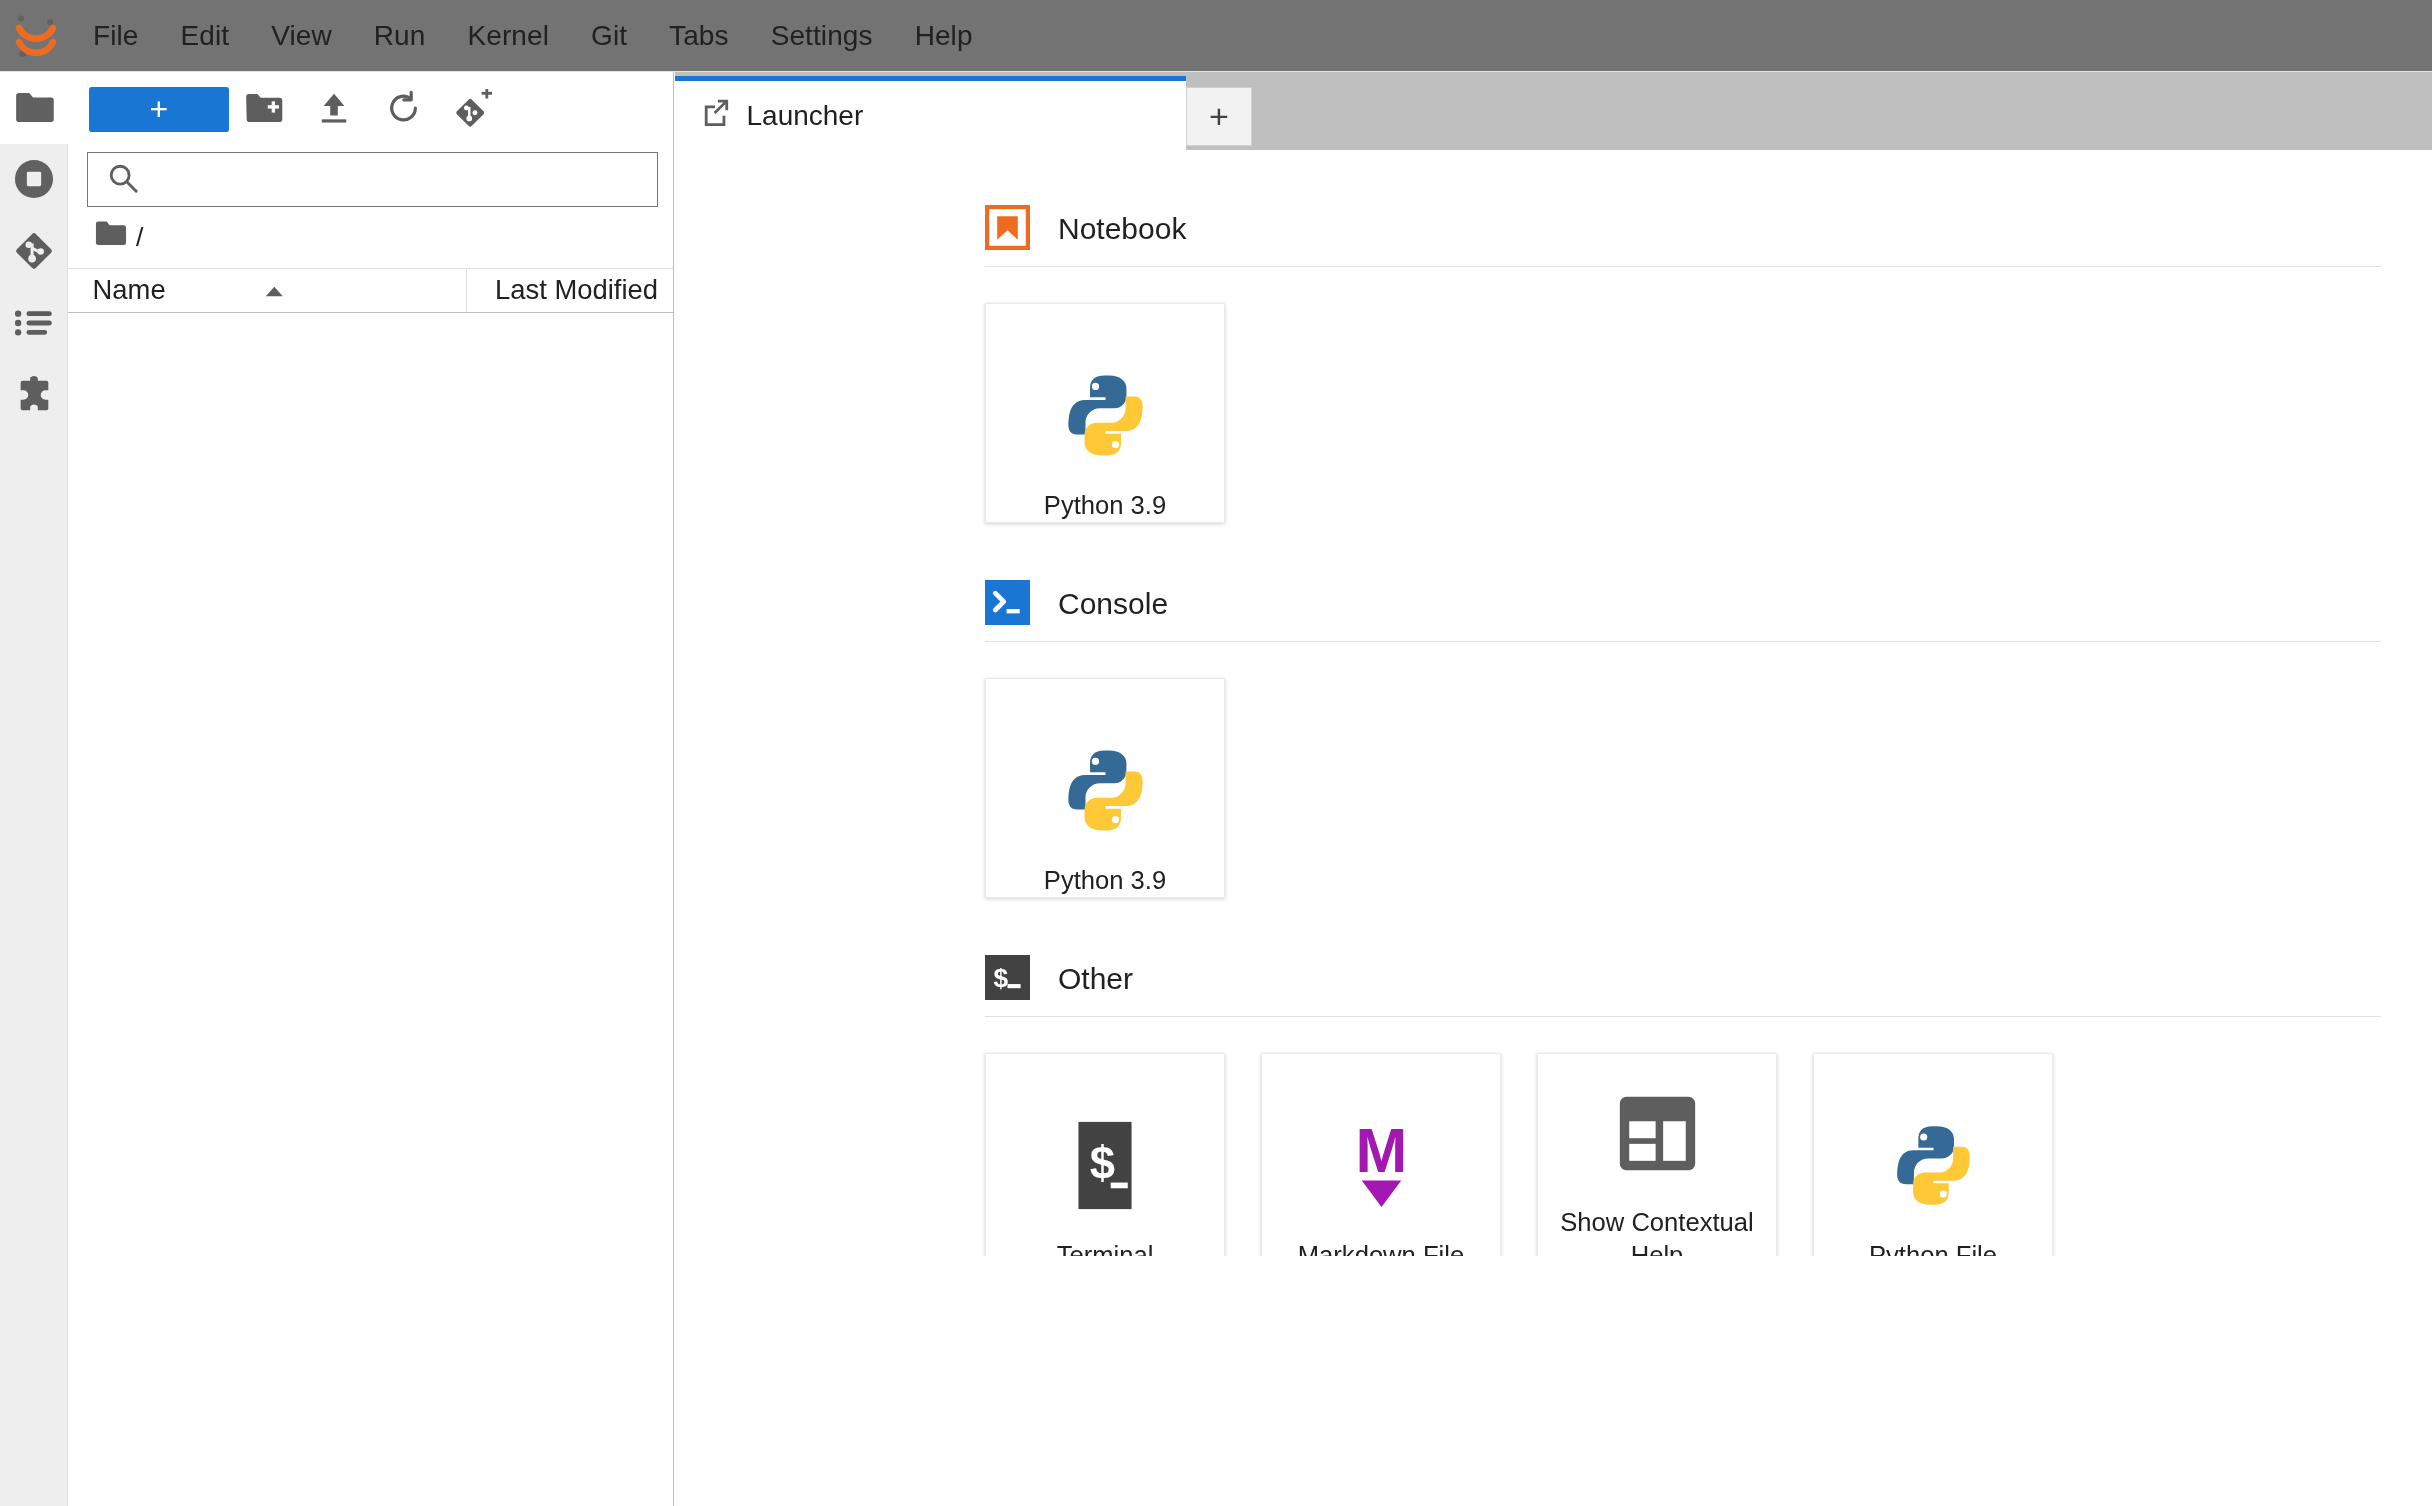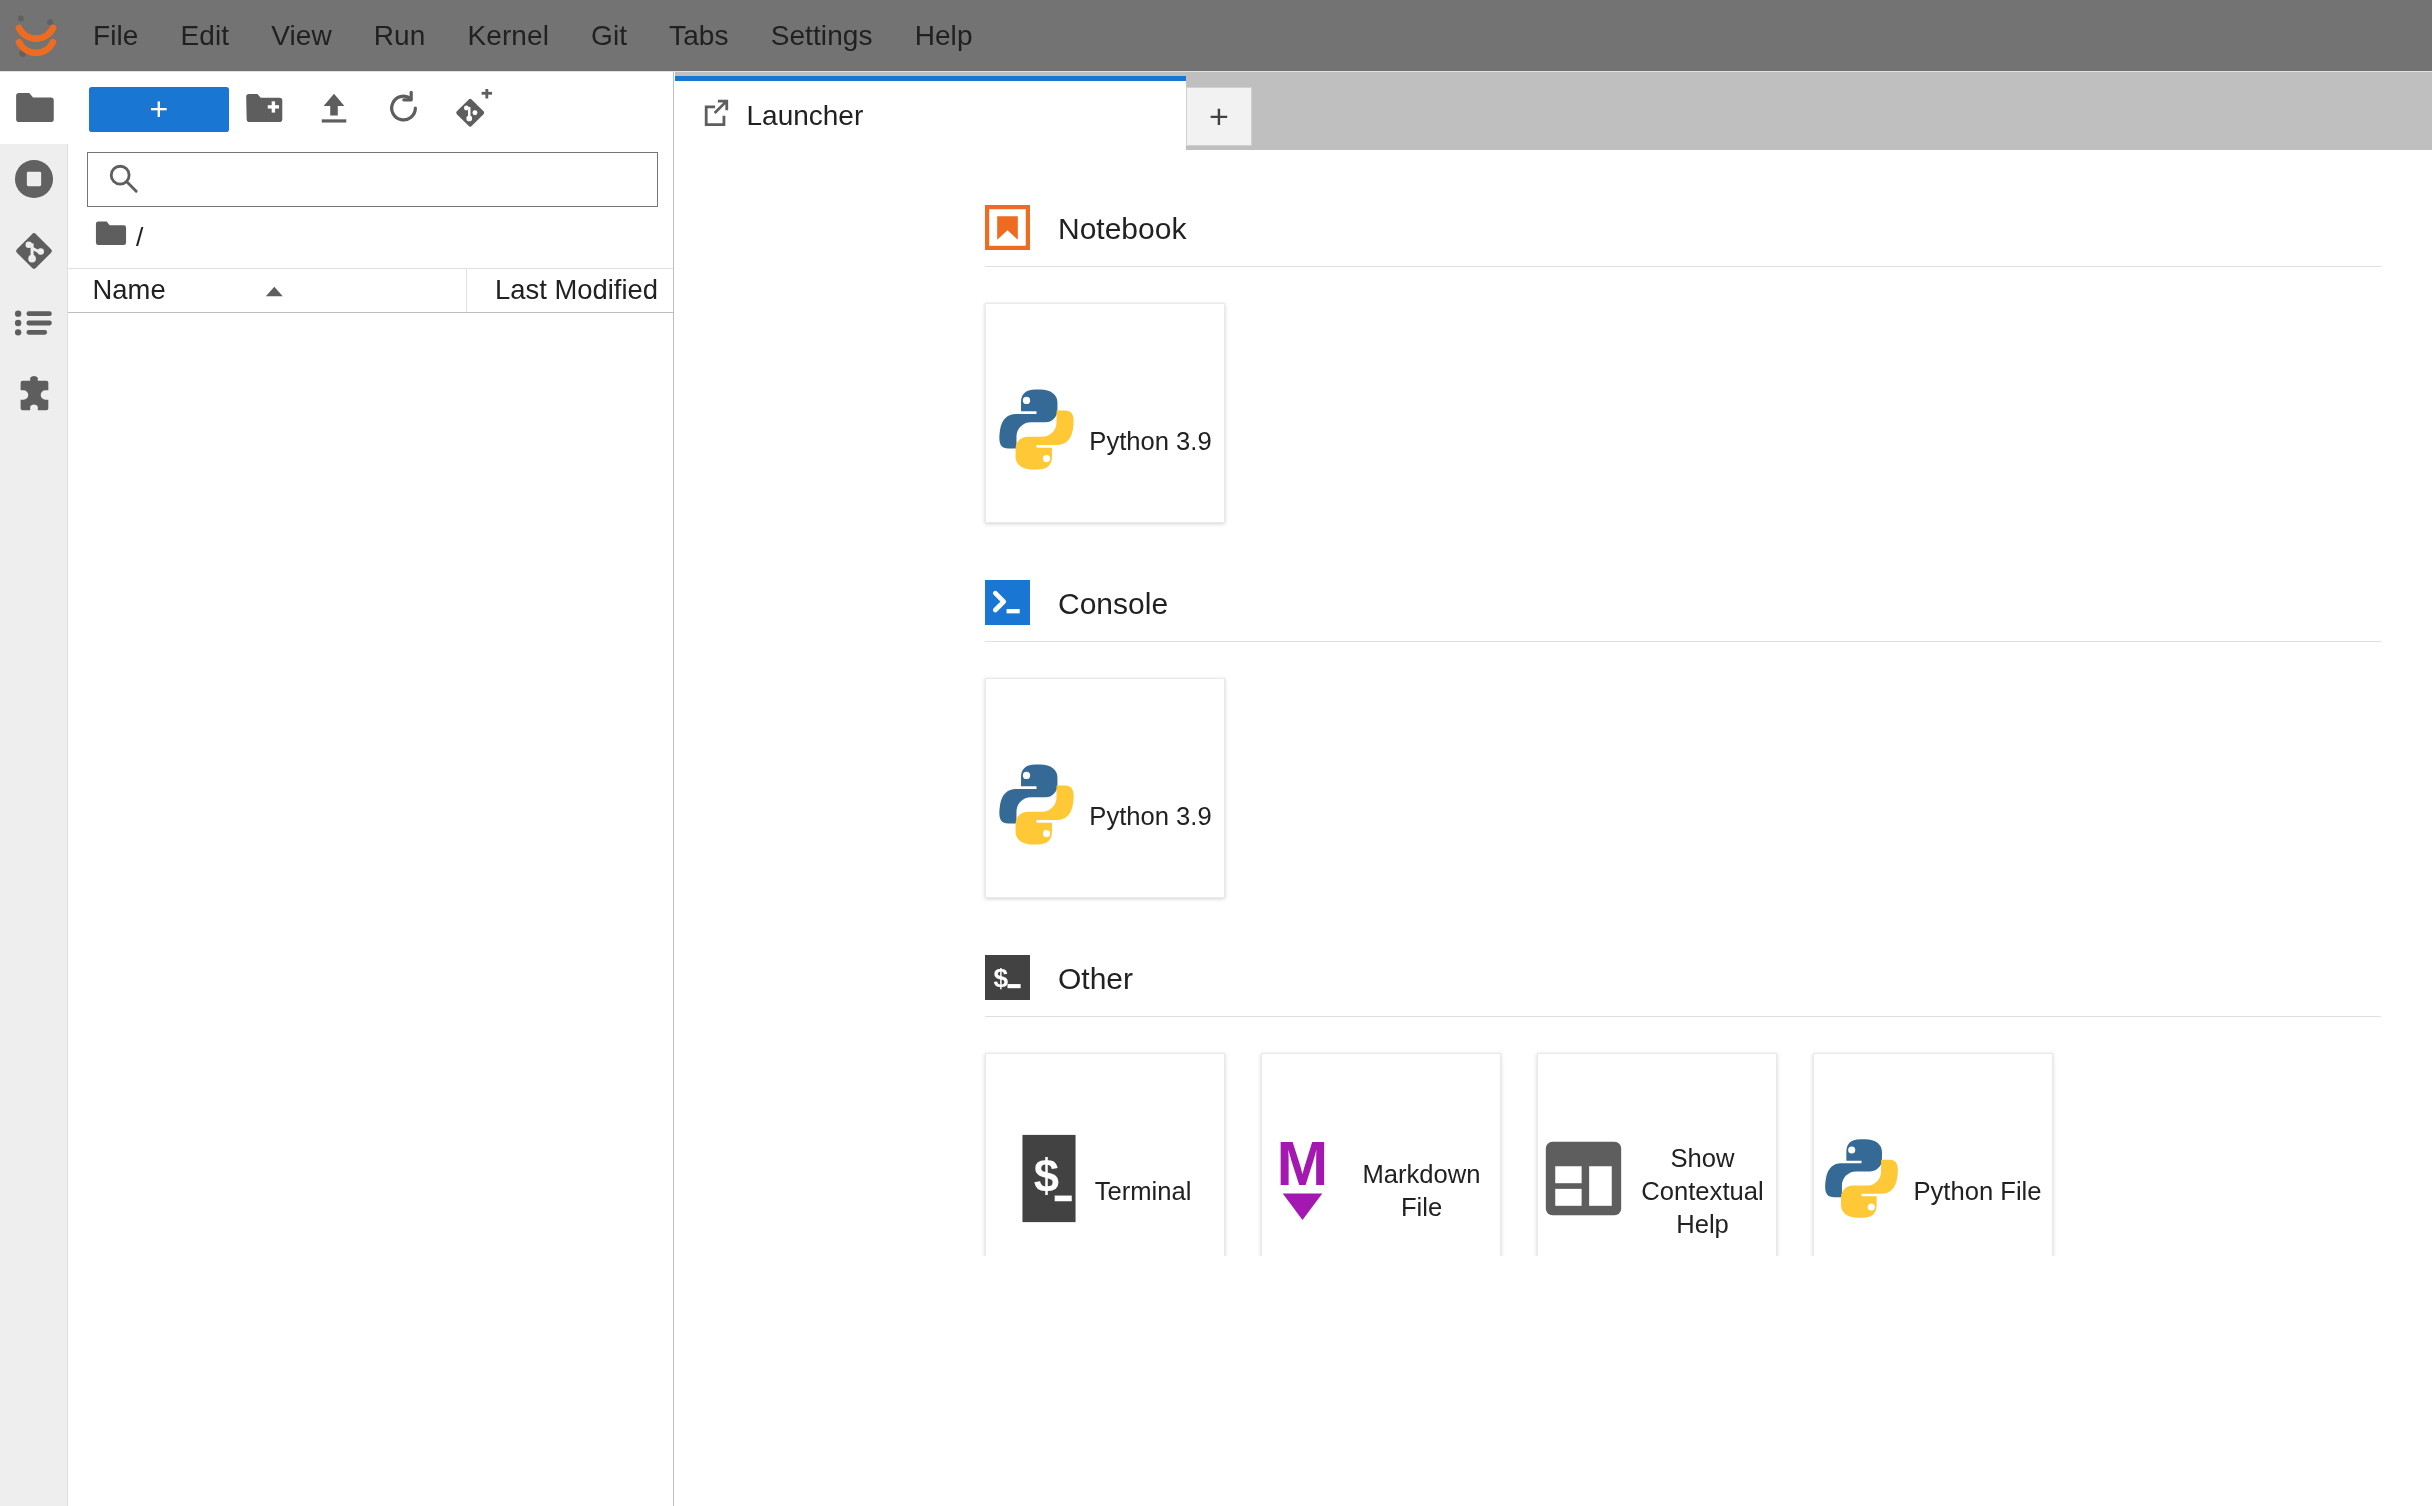--- a/index.html
+++ b/index.html
@@ -165,22 +165,22 @@
   }
   .section-title { font-size: 30px; color: #212121; font-weight: 400; }
   .section-rule { border-bottom: 0.9px solid #e0e0e0; width: 100%; }
 
   .card-row { display: flex; gap: 36px; padding: 36px 0 51px 0; }
   .card {
     width: 240px; height: 220px;
     background: #ffffff;
     border: 0.9px solid #eaeaea;
     box-shadow: 0 0.9px 3.8px rgba(0,0,0,0.18);
-    display: flex; flex-direction: row;
-    align-items: center; justify-content: center;
+    display: flex; flex-direction: column;
+    align-items: center; justify-content: flex-end;
     padding-top: 32px;
     cursor: pointer;
   }
   .card-icon {
     height: 98px; display: flex;
     align-items: center; justify-content: center;
   }
   .card-label {
     font-size: 25.6px; color: #212121;
     text-align: center; margin-top: 24.6px;

